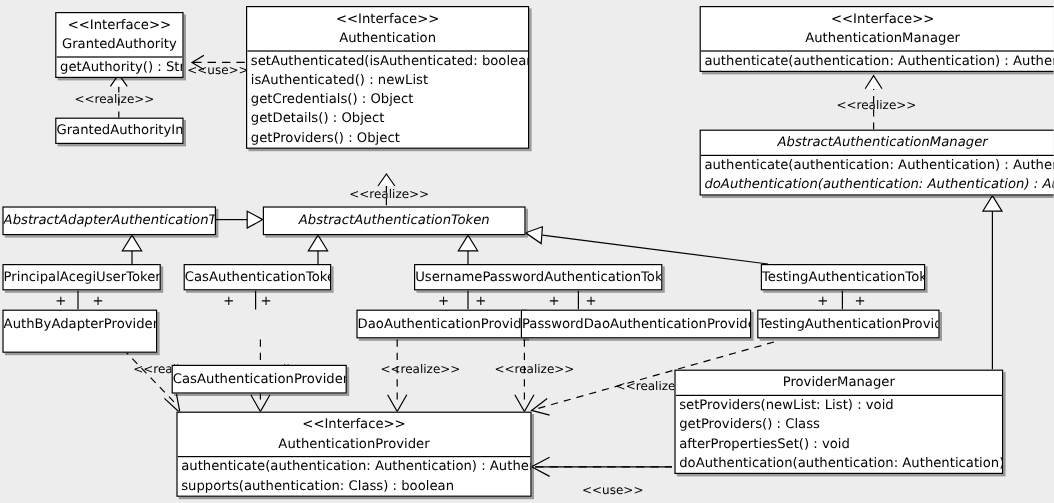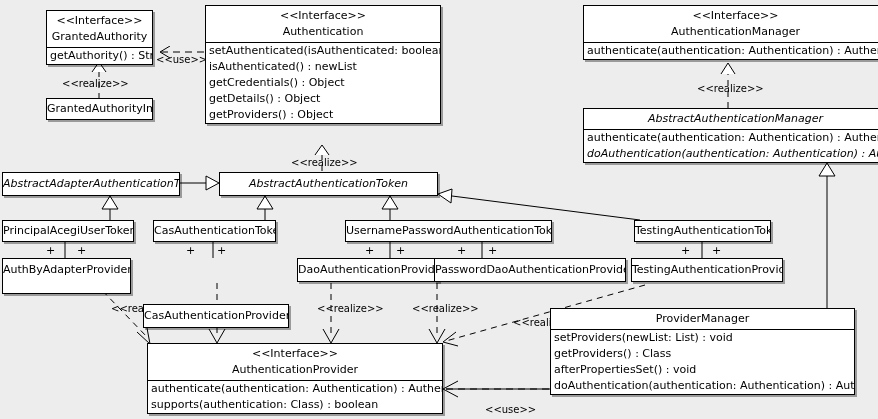--- a/index.html
+++ b/index.html
@@ -310,21 +310,21 @@
       <span class="stereo">&lt;&lt;Interface&gt;&gt;</span>
       <span class="cname">AuthenticationProvider</span>
     </div>
     <div class="sep"></div>
     <div class="ops">
       <div class="op">authenticate(authentication: Authentication) : Authentication</div>
       <div class="op">supports(authentication: Class) : boolean</div>
     </div>
   </div>
 
-  <div class="uml" style="left:550px;top:308px;width:305px;">
+  <div class="uml" style="left:562px;top:308px;width:274px;">
     <div class="hdr">
       <span class="cname">ProviderManager</span>
     </div>
     <div class="sep"></div>
     <div class="ops">
       <div class="op">setProviders(newList: List) : void</div>
       <div class="op">getProviders() : Class</div>
       <div class="op">afterPropertiesSet() : void</div>
       <div class="op">doAuthentication(authentication: Authentication) : Authentication</div>
     </div>

